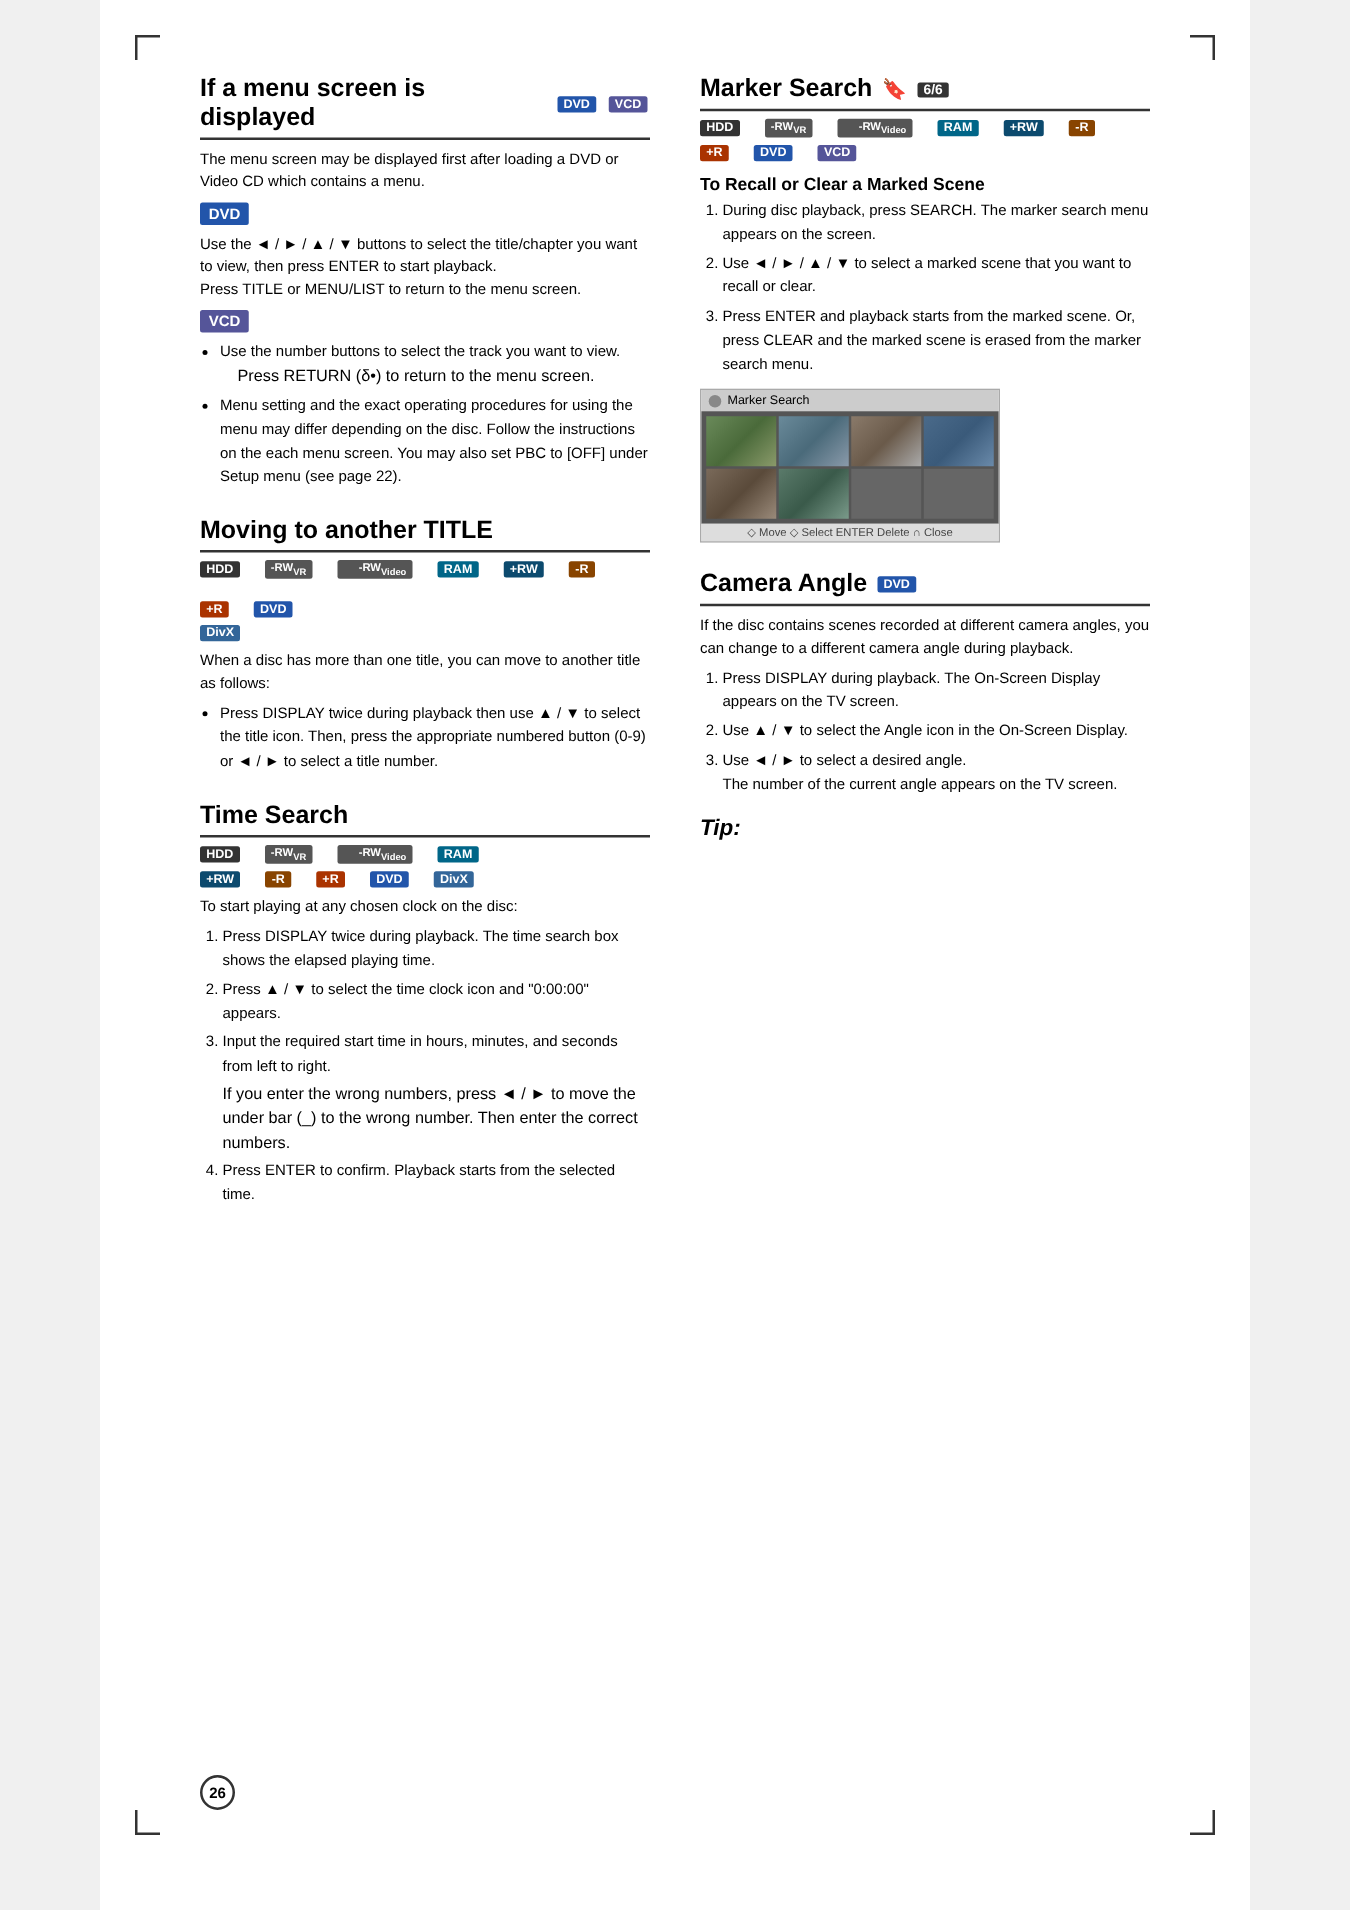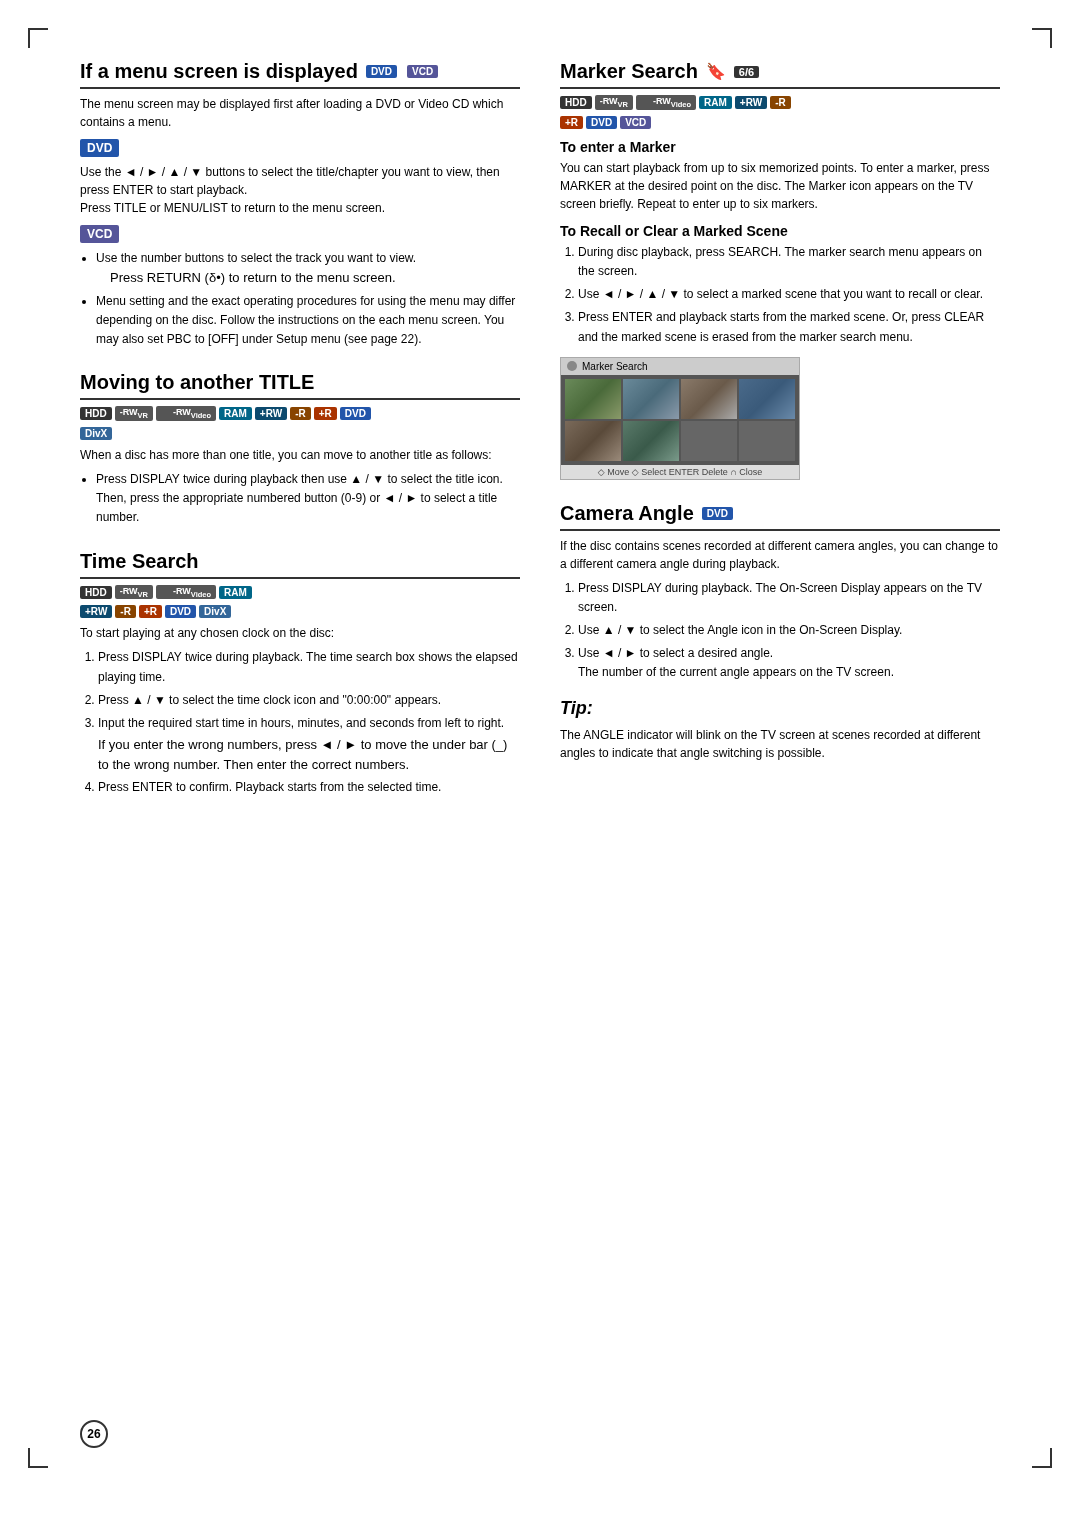--- a/index.html
+++ b/index.html
@@ -5,21 +5,21 @@
     * { margin: 0; padding: 0; box-sizing: border-box; }
     body {
       background: #f0f0f0;
       display: flex;
       justify-content: center;
       align-items: flex-start;
       min-height: 100vh;
       font-family: Arial, Helvetica, sans-serif;
     }
     .page {
-      width: 1080px;
+      width: 920px;
       min-height: 1528px;
       background: #fff;
       position: relative;
       padding: 60px 80px 80px 80px;
     }
     
     .corner-mark {
       position: absolute;
       width: 20px;
       height: 20px;
@@ -98,21 +98,21 @@
     .badge-rwvideo { background: #555; font-size: 9px; padding-left: 17px; }
     .badge-ram { background: #006688; }
     .badge-plusrw { background: #0c4a6e; }
     .badge-r { background: #884400; }
     .badge-plusr { background: #aa3300; }
     .badge-divx { background: #336699; }
 
     .badge-row {
       display: flex;
       flex-wrap: wrap;
-      gap: 1px;
+      gap: 18px;
       align-items: center;
       margin-bottom: 6px;
     }
 
     
     .section-title {
       display: flex;
       align-items: center;
       gap: 8px;
       margin-bottom: 6px;
@@ -323,24 +323,20 @@
           <span class="badge badge-ram">RAM</span>
           <span class="badge badge-plusrw">+RW</span>
           <span class="badge badge-r">-R</span>
         </div>
         <div class="badge-row">
           <span class="badge badge-plusr">+R</span>
           <span class="badge badge-dvd">DVD</span>
           <span class="badge badge-vcd">VCD</span>
         </div>
 
-        <div>
-          <h3>To enter a Marker</h3>
-          <p>You can start playback from up to six memorized points. To enter a marker, press MARKER at the desired point on the disc. The Marker icon appears on the TV screen briefly. Repeat to enter up to six markers.</p>
-        </div>
 
         <div>
           <h3>To Recall or Clear a Marked Scene</h3>
           <ol>
             <li>During disc playback, press SEARCH. The marker search menu appears on the screen.</li>
             <li>Use ◄ / ► / ▲ / ▼ to select a marked scene that you want to recall or clear.</li>
             <li>Press ENTER and playback starts from the marked scene. Or, press CLEAR and the marked scene is erased from the marker search menu.</li>
           </ol>
         </div>
 
@@ -370,21 +366,20 @@
         </div>
         <p>If the disc contains scenes recorded at different camera angles, you can change to a different camera angle during playback.</p>
         <ol>
           <li>Press DISPLAY during playback. The On-Screen Display appears on the TV screen.</li>
           <li>Use ▲ / ▼ to select the Angle icon in the On-Screen Display.</li>
           <li>Use ◄ / ► to select a desired angle.<br>The number of the current angle appears on the TV screen.</li>
         </ol>
 
         <div class="tip-section">
           <p class="tip-title">Tip:</p>
-          <p>The ANGLE indicator will blink on the TV screen at scenes recorded at different angles to indicate that angle switching is possible.</p>
         </div>
       </div>
 
     </div>
   </div>
 
   <div class="page-number">26</div>
 </div>
 
 </body></html>

